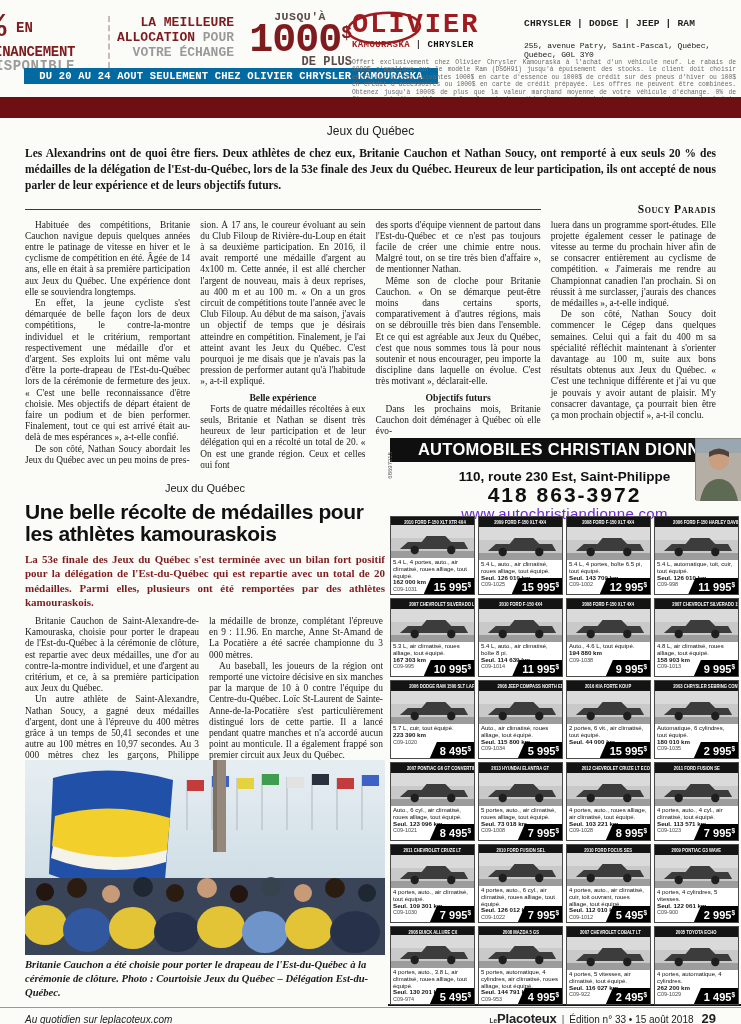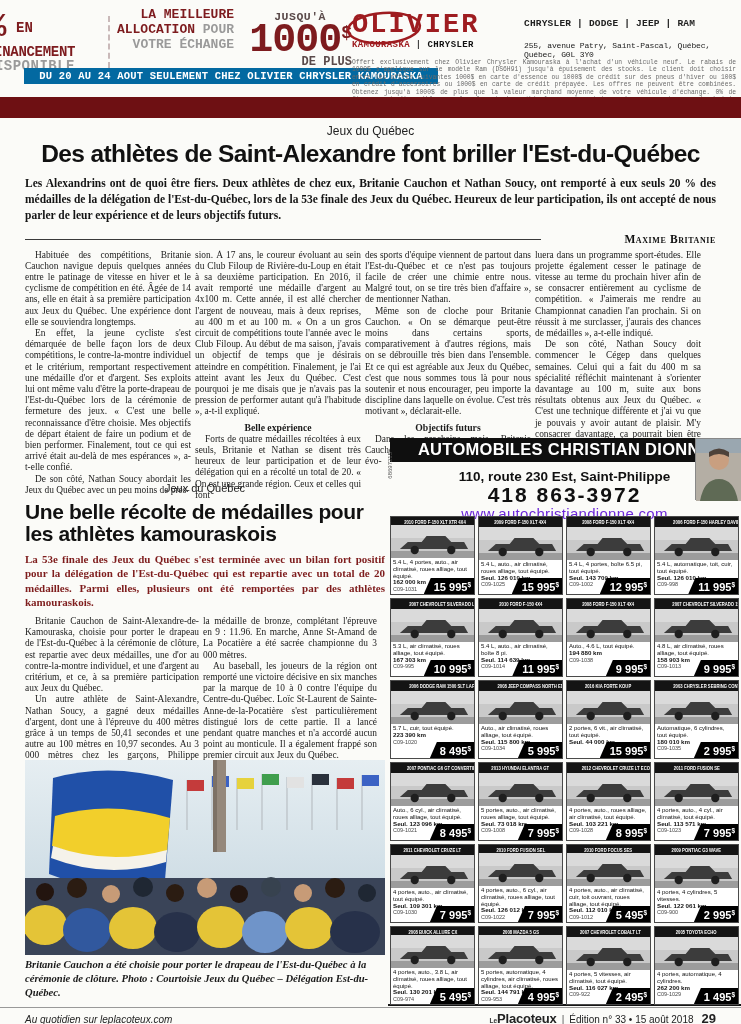--- a/index.html
+++ b/index.html
@@ -9,21 +9,21 @@
 
   
   .banner{position:absolute;left:0;top:0;width:741px;height:118px;overflow:hidden;font-family:Liberation Mono, monospace}
   .maroon-band{position:absolute;left:0;top:97px;width:741px;height:21px;background:#6e1013}
   .promo1{position:absolute;left:-14px;top:10px;width:120px;color:#7d1b1e;font-weight:bold;line-height:1.02}
   .promo1 .pct{font-size:34px;vertical-align:-4px}
   .promo1 .en{font-size:14px}
   .promo1 .l2{font-size:14px;letter-spacing:-0.3px}
   .promo1 .l3{font-size:14px;color:#9a9a9a;letter-spacing:0.5px}
   .dash-div{position:absolute;left:108px;top:16px;height:52px;border-left:2px dashed #c9b9b9}
-  .promo2{position:absolute;left:116px;top:8px;width:118px;text-align:right;font-weight:bold;line-height:1.15;font-size:13px}
+  .promo2{position:absolute;left:116px;top:16px;width:118px;text-align:right;font-weight:bold;line-height:1.15;font-size:13px}
   .promo2 .dark{color:#7d1b1e}
   .promo2 .grey{color:#9a9a9a}
   .promo3{position:absolute;left:240px;top:10px;width:112px;text-align:right;color:#5a4a4a;font-weight:bold}
   .promo3 .jusqua{font-size:11.5px;letter-spacing:0.5px;padding-right:26px}
   .promo3 .amt-row{display:flex;align-items:flex-start;justify-content:flex-end;line-height:0.9}
   .promo3 .amount{font-size:40px;color:#7d1b1e;letter-spacing:-1px}
   .promo3 .cur{font-size:18px;color:#7d1b1e;margin-top:2px}
   .promo3 .deplus{font-size:12px;color:#5a4a4a;margin-top:-4px}
   .event-bar{position:absolute;left:24px;top:68px;width:414px;height:16px;background:#0369a1;color:#fff;
              font-size:10.5px;font-weight:bold;text-align:center;line-height:16px;letter-spacing:0.2px;white-space:nowrap}
@@ -41,21 +41,21 @@
 
   
   .article1{position:absolute;left:25px;top:124px;width:691px;font-family:"Liberation Serif",serif}
   .kicker{font-family:"Liberation Sans",sans-serif;font-size:12px;text-align:center;color:#222}
   .a1-headline{font-family:"Liberation Sans",sans-serif;font-size:24.5px;font-weight:bold;text-align:center;
                letter-spacing:-0.6px;color:#111;margin-top:2px}
   .a1-lede{margin-top:8px;font-weight:bold;font-size:11.5px;line-height:1.38;text-align:justify;color:#151515}
   .rule-row{display:flex;align-items:flex-end;margin-top:9px}
   .rule{flex:1;border-bottom:1.5px solid #3a3a3a;margin-bottom:5px}
   .byline{width:175px;text-align:right;font-weight:bold;font-size:11.5px;font-variant:small-caps;letter-spacing:0.6px;color:#111}
-  .cols{display:flex;gap:4px;margin-top:5px;overflow:hidden}
+  .cols{display:flex;gap:10px;margin-top:5px;overflow:hidden}
   .cols .col{width:166px;font-size:9.4px;line-height:11.2px;text-align:justify;color:#1c1c1c}
   .cols1{height:248px}
   .col p{margin:0}
   .col p.p{text-indent:10px}
   .col p.p-cont{text-indent:0}
   .col .subhead{text-align:center;font-weight:bold;font-size:9.7px;margin:4px 0 1px}
 
   
   .article2{position:absolute;left:25px;top:482px;width:360px}
   .a2-headline{font-family:"Liberation Sans",sans-serif;font-size:21px;font-weight:bold;
@@ -145,25 +145,24 @@
     <div class="dealer-right">
       <div class="dealer-brands">CHRYSLER | DODGE | JEEP | RAM</div>
       <div class="dealer-address">255, avenue Patry, Saint-Pascal, Québec, Québec, G0L 3Y0</div>
     </div>
     <div class="fine-print">Offert exclusivement chez Olivier Chrysler Kamouraska à l'achat d'un véhicule neuf. Le rabais de 1000$ s'applique sur le modèle Ram (DS6H91) jusqu'à épuisement des stocks. Le client doit choisir entre les offres suivantes 1000$ en carte d'essence ou 1000$ de crédit sur des pneus d'hiver ou 100$ en crédit d'accessoires ou 1000$ en carte de crédit prépayée. Les offres ne peuvent être combinées. Obtenez jusqu'à 1000$ de plus que la valeur marchand moyenne de votre véhicule d'échange. 0% de financement disponible sur la plupart des véhicules en inventaires. Le consommateur peut choisir entre l'offre de rabais ou le financement à taux régulier offert par les institutions bancaires. Olivier Chrysler Kamouraska remettra 100$ par livraison en support à Benjamin Ouellet pendant l'événement.</div>
     <div class="maroon-band"></div>
   </div>
 
   <div class="article1">
     <div class="kicker">Jeux du Québec</div>
-    <div class="a1-headline">Des athlètes de Saint-Alexandre font briller l'Est-du-Québec</div>
     <div class="a1-lede">Les Alexandrins ont de quoi être fiers. Deux athlètes de chez eux, Britanie Cauchon et Nathan Soucy, ont remporté à eux seuls 20 % des médailles de la délégation de l'Est-du-Québec, lors de la 53e finale des Jeux du Québec. Heureux de leur participation, ils ont accepté de nous parler de leur expérience et de leurs objectifs futurs.</div>
     <div class="rule-row">
       <div class="rule"></div>
-      <div class="byline">Maxime Britanie</div>
+      <div class="byline">Soucy Paradis</div>
     </div>
     <div class="cols cols1">
       <div class="col">
           <p class="p">Habituée des compétitions, Britanie Cauchon navigue depuis quelques années entre le patinage de vitesse en hiver et le cyclisme de compétition en été. Âgée de 14 ans, elle en était à sa première participation aux Jeux du Québec. Une expérience dont elle se souviendra longtemps.</p>
           <p class="p">En effet, la jeune cycliste s'est démarquée de belle façon lors de deux compétitions, le contre-la-montre individuel et le critérium, remportant respectivement une médaille d'or et d'argent. Ses exploits lui ont même valu d'être la porte-drapeau de l'Est-du-Québec lors de la cérémonie de fermeture des jeux. « C'est une belle reconnaissance d'être choisie. Mes objectifs de départ étaient de faire un podium et de bien performer. Finalement, tout ce qui est arrivé était au-delà de mes espérances », a-t-elle confié.</p>
           <p class="p">De son côté, Nathan Soucy abordait les Jeux du Québec avec un peu moins de pres-</p>
         </div>
       <div class="col">
           <p class="p-cont">sion. À 17 ans, le coureur évoluant au sein du Club Filoup de Rivière-du-Loup en était à sa deuxième participation. En 2016, il avait remporté une médaille d'argent au 4x100 m. Cette année, il est allé chercher l'argent de nouveau, mais à deux reprises, au 400 m et au 100 m. « On a un gros circuit de compétitions toute l'année avec le Club Filoup. Au début de ma saison, j'avais un objectif de temps que je désirais atteindre en compétition. Finalement, je l'ai atteint avant les Jeux du Québec. C'est pourquoi je me disais que je n'avais pas la pression de performer autant qu'à l'habitude », a-t-il expliqué.</p>
           <div class="subhead">Belle expérience</div>

